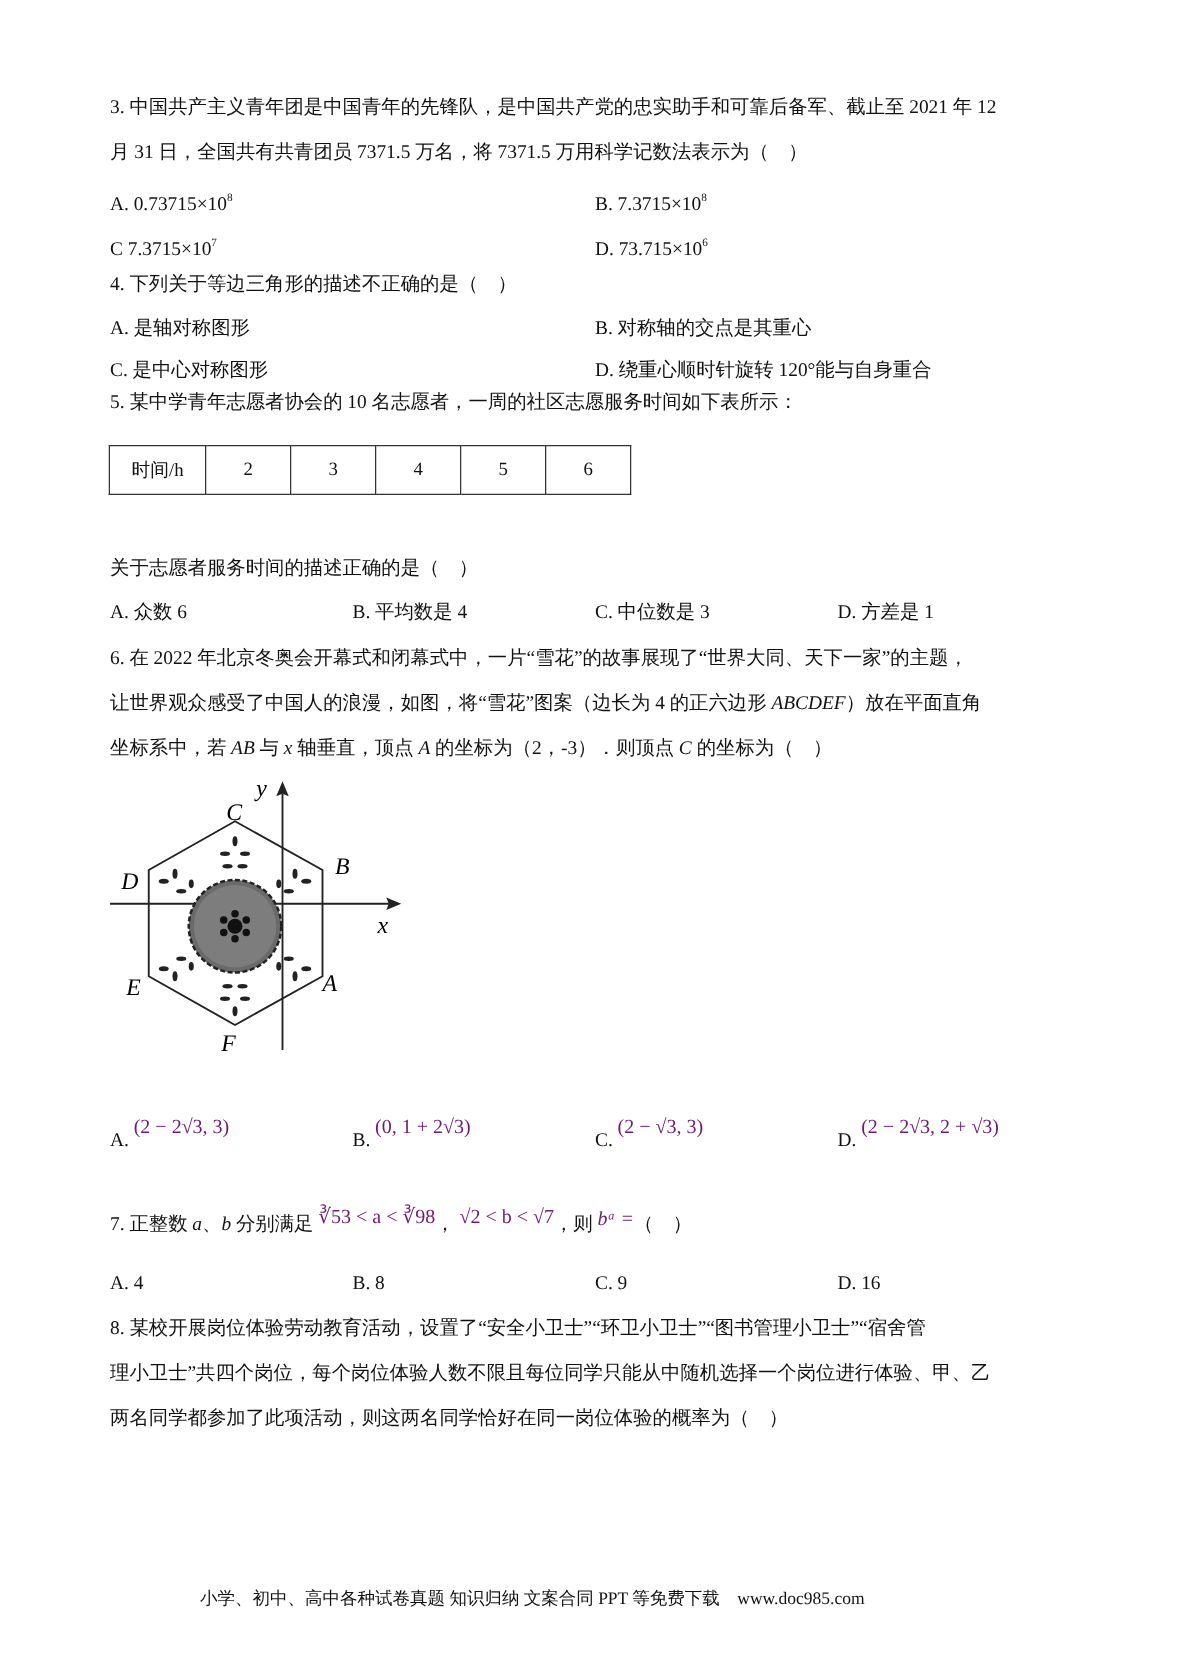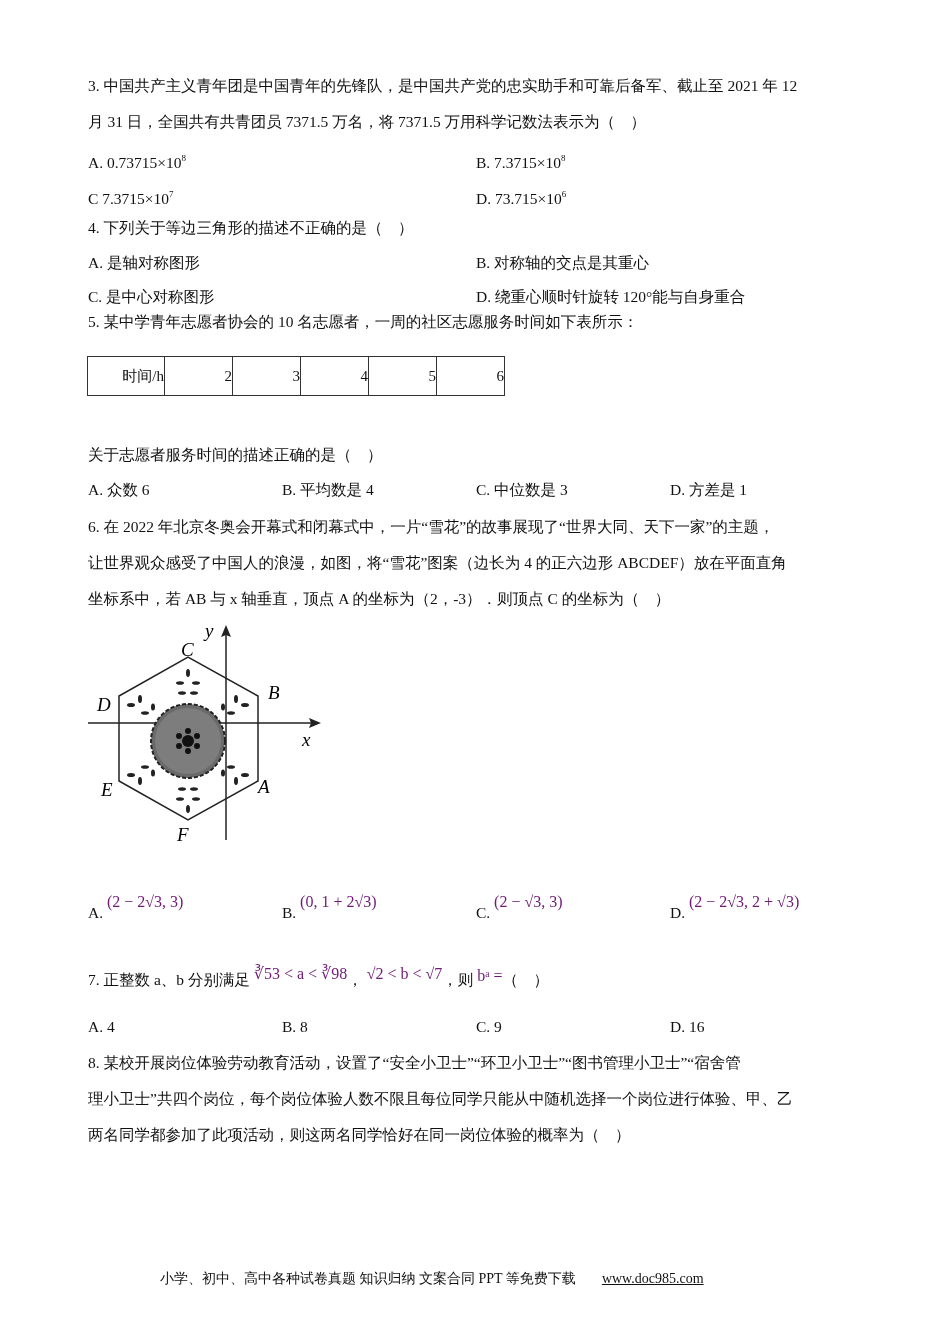--- a/index.html
+++ b/index.html
@@ -4,35 +4,35 @@
 <style>
   html, body { margin: 0; padding: 0; background: #ffffff; }
   body {
     width: 950px; height: 1344px; position: relative; overflow: hidden;
     font-family: "Liberation Serif", "DejaVu Serif", serif;
     color: #111;
     font-size: 15.5px;
   }
   .line { position: absolute; left: 88px; white-space: nowrap; line-height: 20px; }
   .opt { position: absolute; white-space: nowrap; line-height: 20px; }
-  .it { }
+  .it { font-style: italic; }
   sup { font-size: 9px; vertical-align: 7px; }
   table.data {
     position: absolute; left: 87px; top: 356px;
     border-collapse: collapse;
   }
   table.data td {
-    border: 1.5px solid #333; height: 38px; text-align: right;
+    border: 1.5px solid #333; height: 38px; text-align: center;
     font-size: 15px; padding: 0;
   }
   table.data td.h { width: 76px; }
   table.data td.c { width: 67px; }
   .math { font-family: "Liberation Serif", serif; font-size: 16px; color: #701a75; }
   .footer { position: absolute; top: 1270px; left: 160px; font-size: 14px; white-space: nowrap; }
-  .footer .url { margin-left: 26px; text-decoration: underline; }
+  .footer .url { margin-left: 14px; }
   svg text { font-family: "Liberation Serif", serif; font-style: italic; }
 </style>
 </head>
 <body>
 
 <div class="line" style="top:76px">3. 中国共产主义青年团是中国青年的先锋队，是中国共产党的忠实助手和可靠后备军、截止至 2021 年 12</div>
 <div class="line" style="top:112px">月 31 日，全国共有共青团员 7371.5 万名，将 7371.5 万用科学记数法表示为（　）</div>
 <div class="opt" style="left:88px;top:148px"><span>A. 0.73715×10</span><sup>8</sup></div>
 <div class="opt" style="left:476px;top:148px"><span>B. 7.3715×10</span><sup>8</sup></div>
 <div class="opt" style="left:88px;top:184px"><span>C  7.3715×10</span><sup>7</sup></div>

